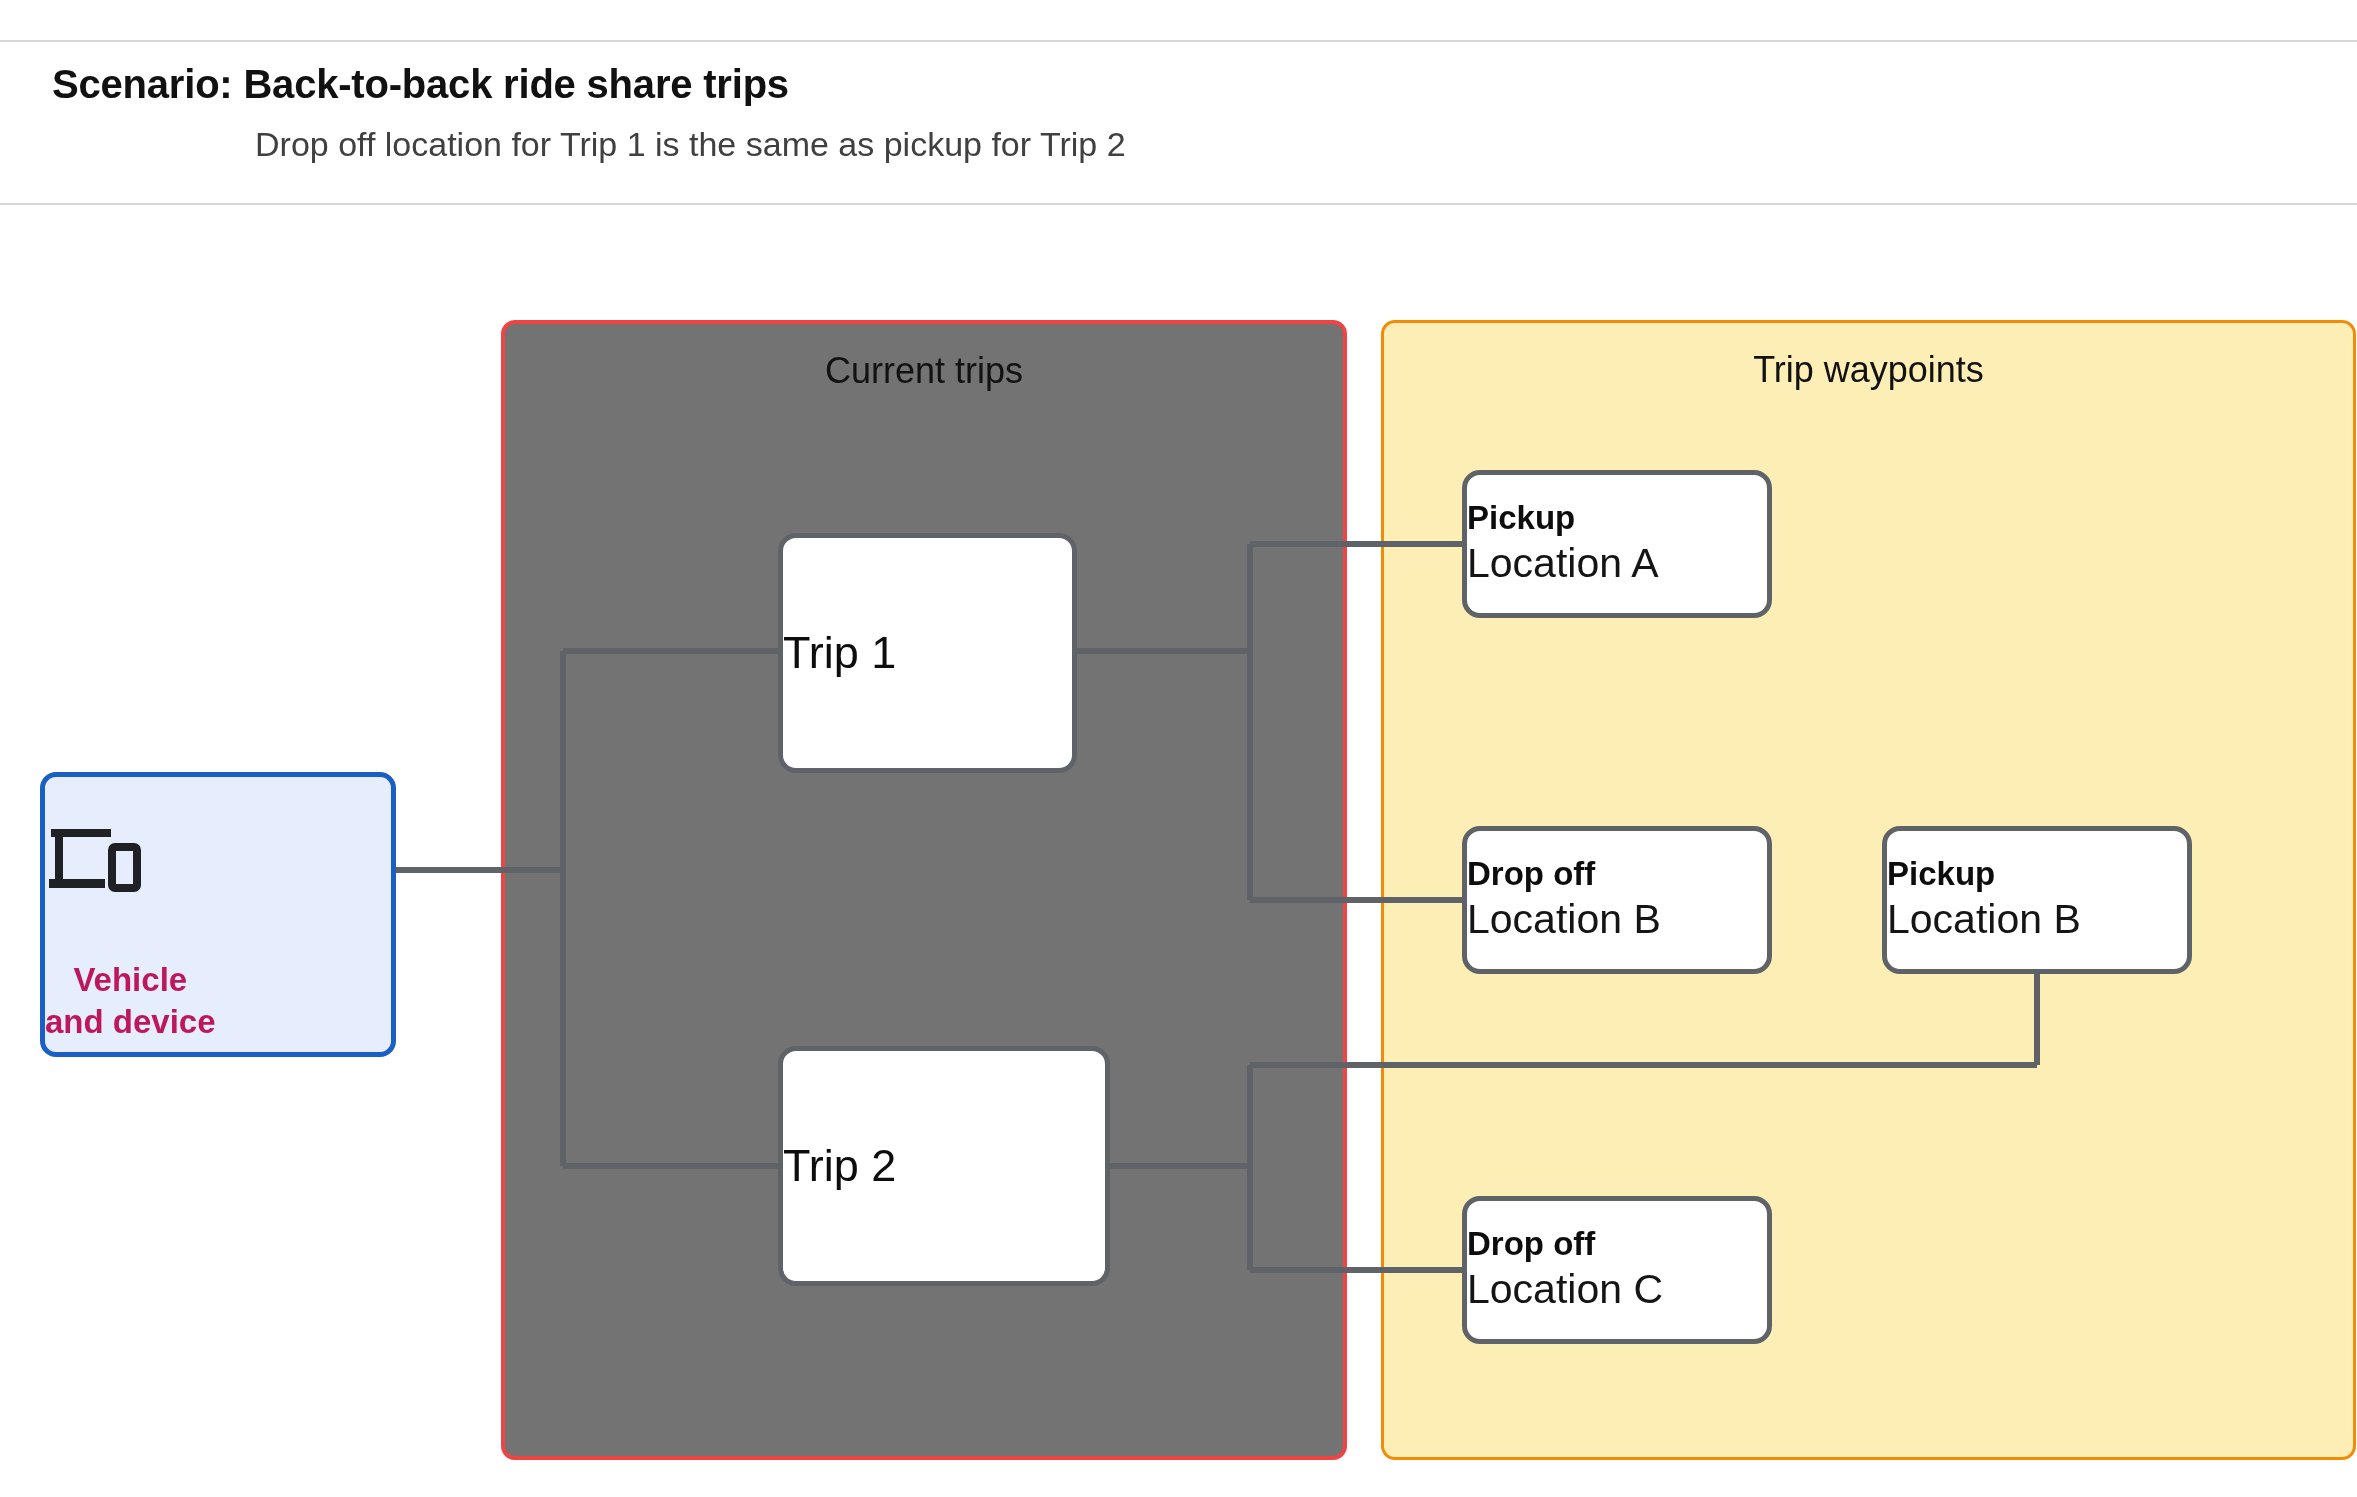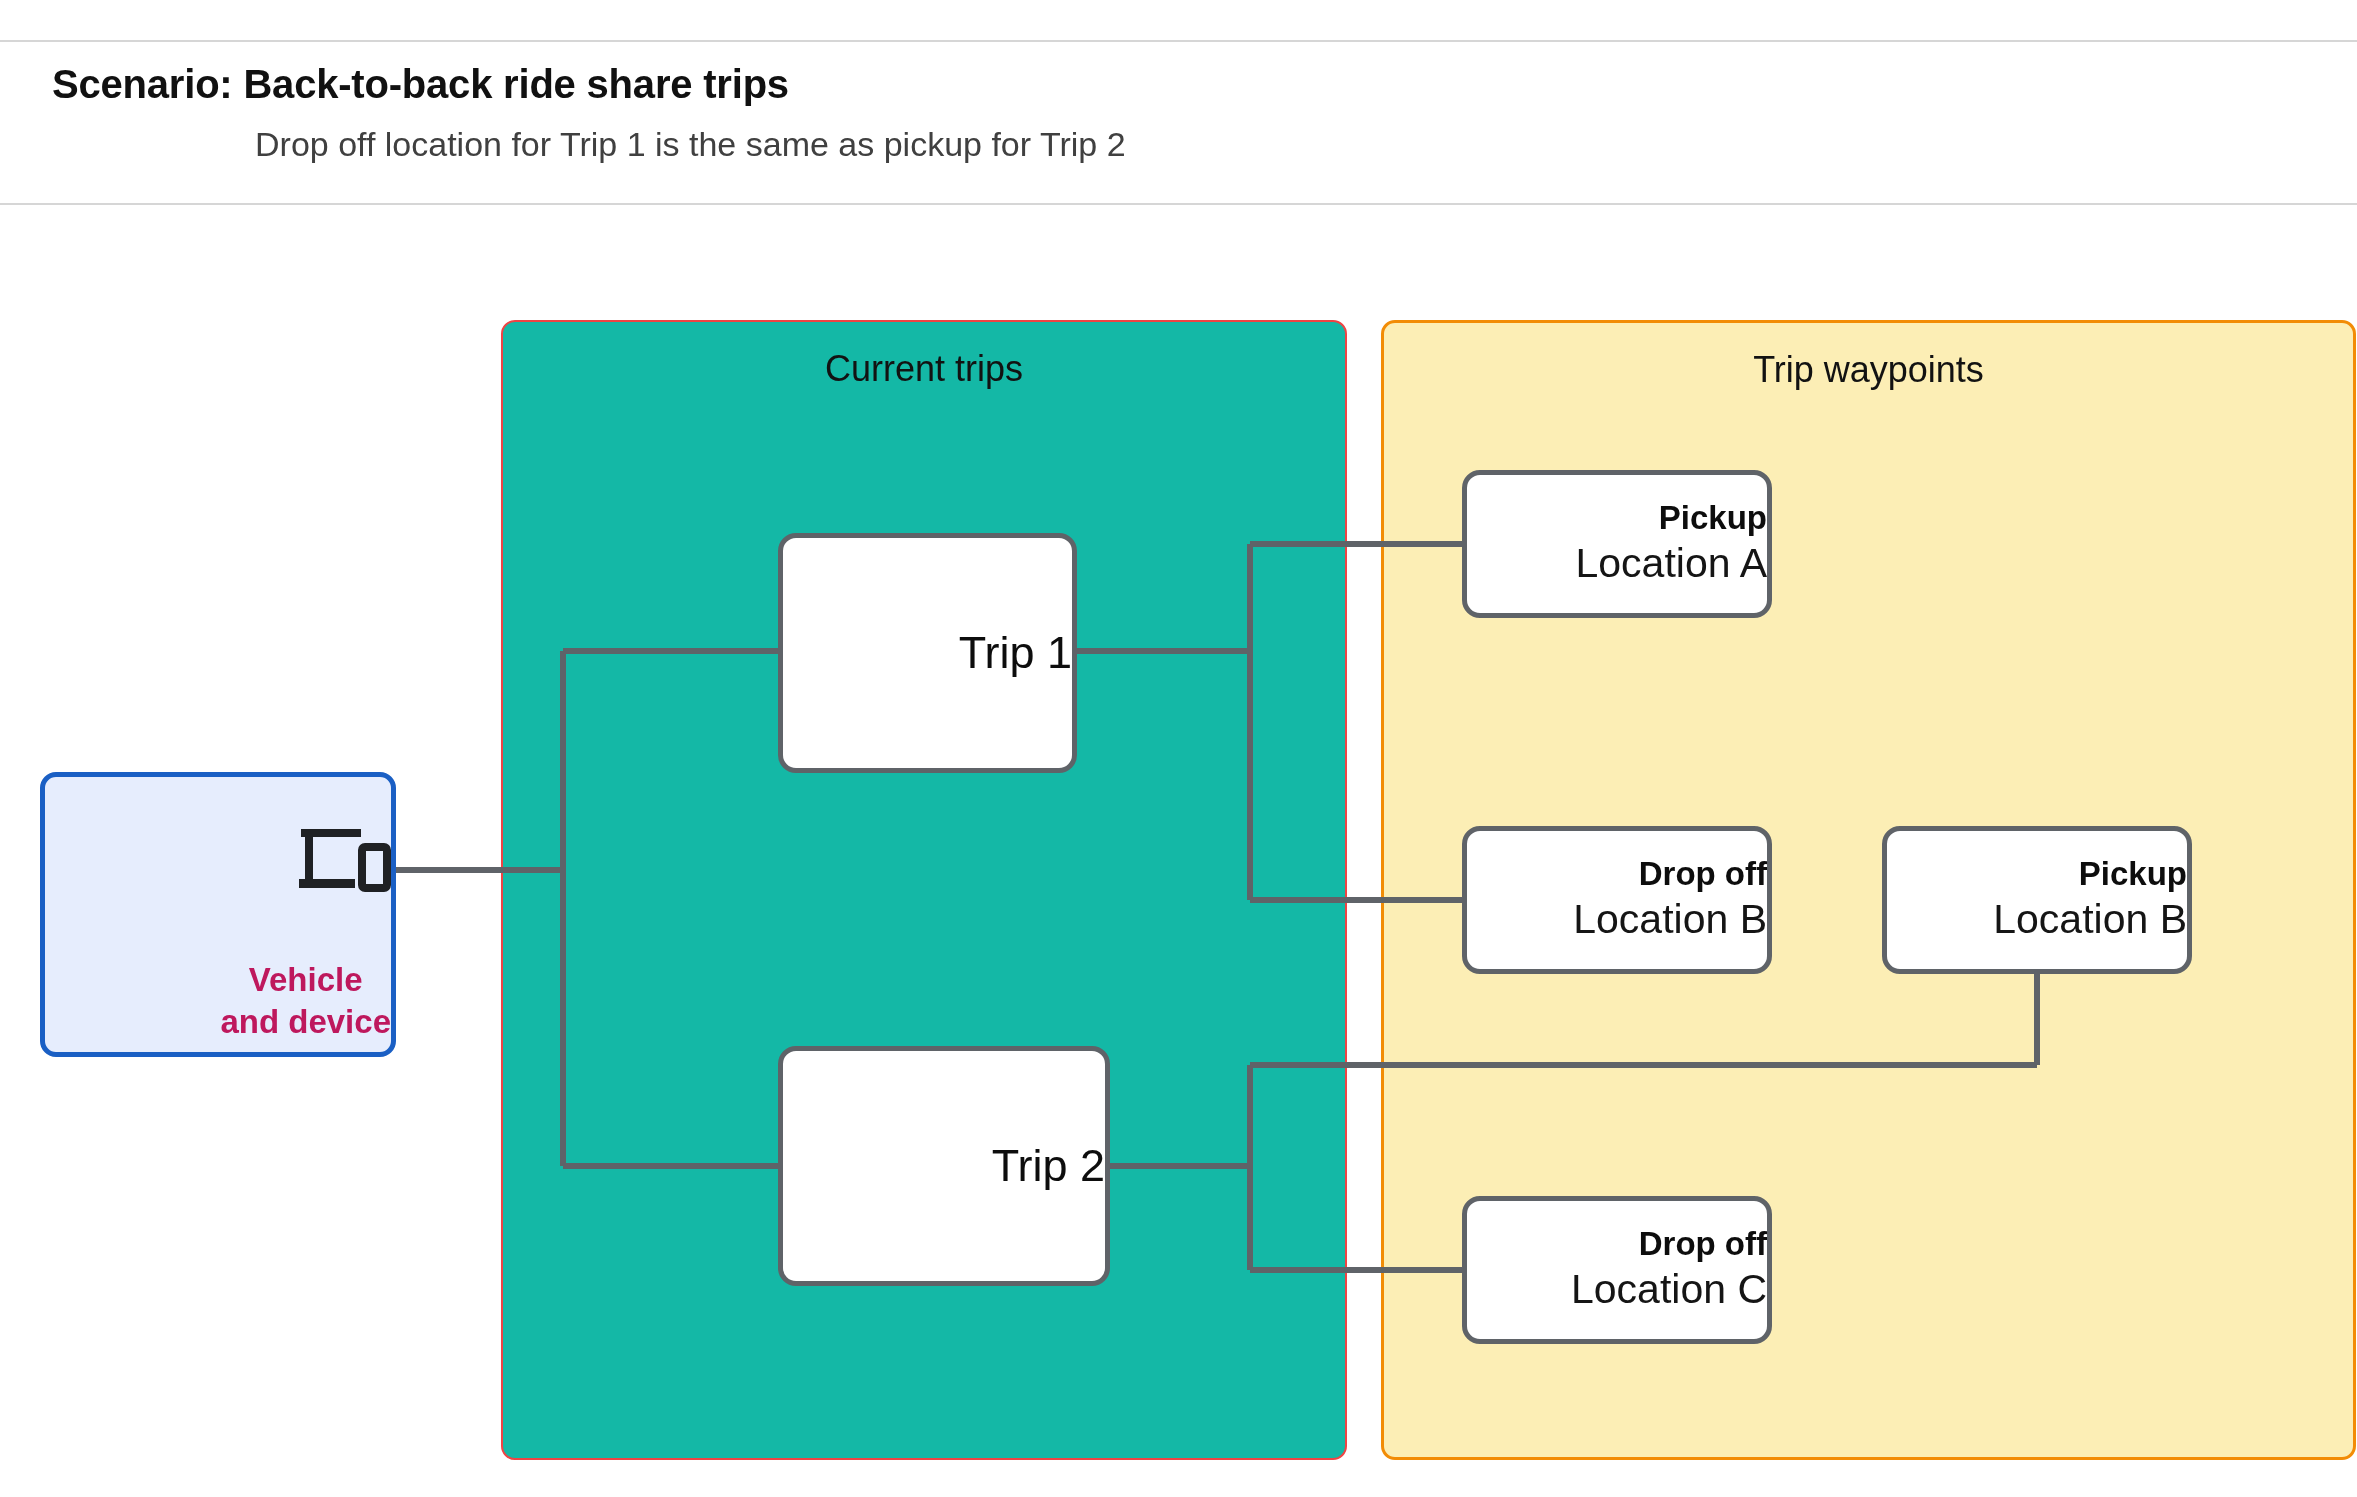--- a/index.html
+++ b/index.html
@@ -56,22 +56,22 @@
   .panel {
     position: absolute;
     border-radius: 14px;
     box-sizing: border-box;
   }
   .panel-green {
     left: 501px;
     top: 320px;
     width: 846px;
     height: 1140px;
-    background: #14b8a6;
-    border: 2px solid #ef4444;
+    background: #737373;
+    border: 4px solid #ef4444;
     padding-left: 38px;
   }
   .panel-yellow {
     left: 1381px;
     top: 320px;
     width: 975px;
     height: 1140px;
     background: #fceeb5;
     border: 3px solid #f28c06;
   }
@@ -88,21 +88,21 @@
 
   
   .node {
     position: absolute;
     box-sizing: border-box;
     background: #ffffff;
     border: 5px solid #5f6368;
     border-radius: 18px;
     display: flex;
     flex-direction: column;
-    align-items: flex-end;
+    align-items: flex-start;
     justify-content: center;
     z-index: 5;
   }
   .node .title {
     font-size: 33px;
     font-weight: 700;
     line-height: 1.15;
     color: #0d0d0d;
   }
   .node .sub {

